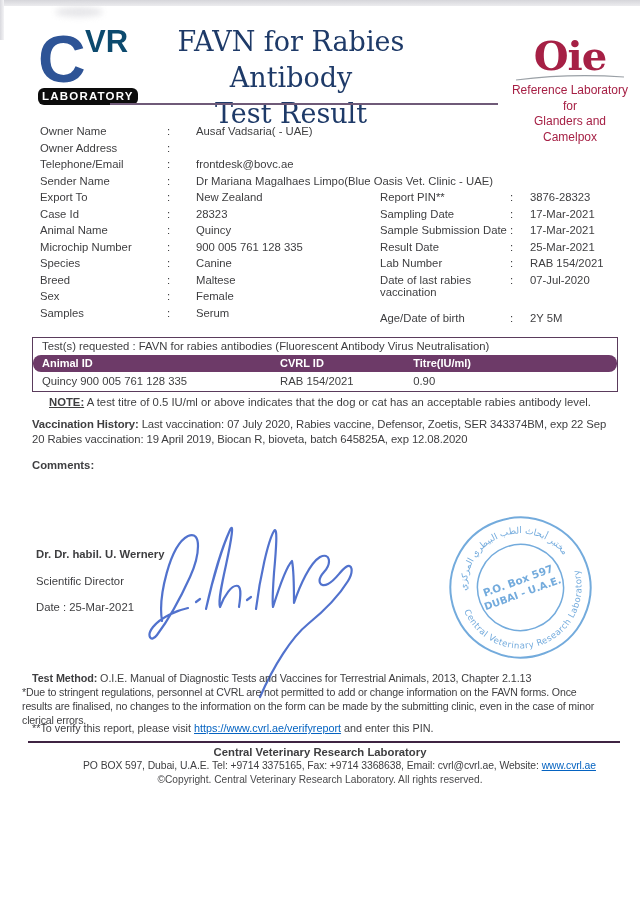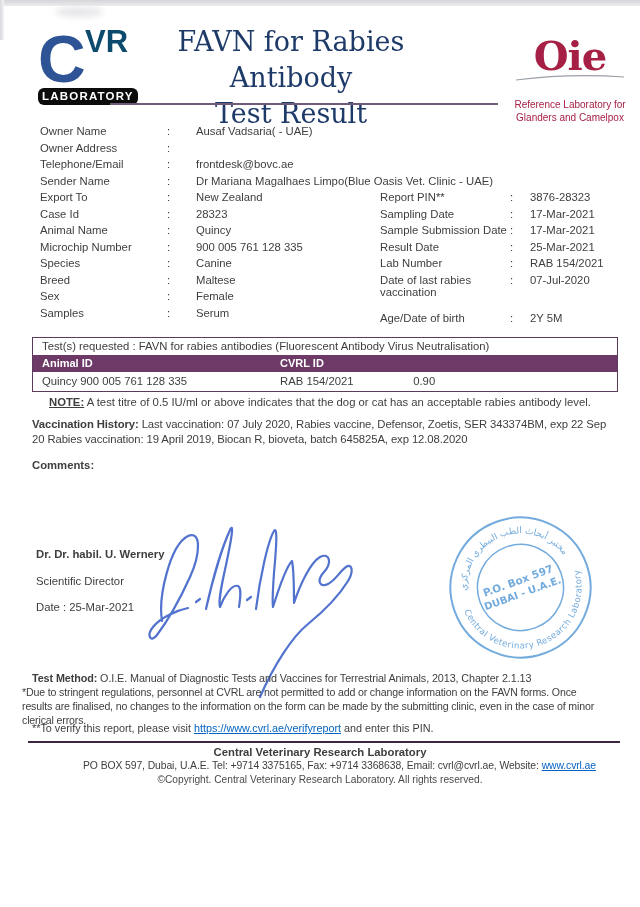--- a/index.html
+++ b/index.html
@@ -22,38 +22,38 @@
   .cvr-vr { position:absolute; left:47px; top:0px; font-size:31px; font-weight:bold; color:#0c4a6e; letter-spacing:0px; }
   .cvr-lab { position:absolute; left:0px; top:64px; background:#0c0c0c; color:#fff;
     font-size:11.5px; font-weight:bold; letter-spacing:1.2px; padding:2px 4px 3px 4px;border-radius:6px; }
   .title-block { position:absolute; left:116px; top:24px; width:350px; text-align:center;
     font-family:"DejaVu Serif","Liberation Serif",serif; font-size:27px; color:#1e3a68; line-height:1.33; }
   .title-underline { position:absolute; left:110px; top:103px; width:388px; height:2px; background:#6f5a78; }
   .oie-logo { position:absolute; left:510px; top:36px; width:120px; text-align:center; }
   .oie-word { font-family:"DejaVu Serif","Liberation Serif",serif; font-size:40px; line-height:1;
     color:#a62045; font-weight:bold; letter-spacing:-1px; }
   .oie-swoosh { display:block; margin:-4px auto 0 auto; }
-  .oie-sub { font-size:10px; color:#a62045; line-height:1.3; margin-top:16px; }
+  .oie-sub { font-size:12px; color:#a62045; line-height:1.3; margin-top:1px; }
 
   
   .fields-left { position:absolute; left:40px; top:125px; width:585px; font-size:11.3px; }
   .fields-left .frow { display:flex; height:16.5px; white-space:nowrap; }
   .fields-left .flabel { width:127px; }
   .fields-left .fcolon { width:29px; }
   .fields-right { position:absolute; left:380px; top:191px; width:248px; font-size:11.3px; }
   .fields-right .frow { display:flex; min-height:16.5px; align-items:flex-start; }
   .fields-right .flabel { width:130px; }
   .fields-right .fcolon { width:20px; }
   .fields-right .frow.tall { height:31px; }
   .fields-right .frow.last { margin-top:7px; }
 
   
   .test-table { position:absolute; left:32px; top:337px; width:586px; border:1px solid #5a3b5c; font-size:11.3px; }
   .tt-caption { padding:2px 9px 3px 9px; }
-  .tt-head { display:flex; background:#6d3a68; color:#fff; font-weight:bold; font-size:11px; padding:2px 0 3px 0; }
+  .tt-head { display:flex; background:#6d3a68; color:#fff; font-weight:bold; font-size:11px; padding:2px 0 3px 0;border-radius:8px; }
   .tt-row { display:flex; padding:3px 0 4px 0; }
   .tt-c1 { width:42.3%; padding-left:9px; }
   .tt-c2 { width:22.8%; }
   .tt-c3 { width:34.9%; }
 
   .note-line { position:absolute; left:32px; top:396px; width:590px; font-size:11.3px;margin-left:17px; }
   .note-label { font-weight:bold; text-decoration:underline; }
   .vacc { position:absolute; left:32px; top:417px; width:582px; font-size:11.3px; line-height:1.3; letter-spacing:-0.1px; }
   .bold { font-weight:bold; }
   .comments { position:absolute; left:32px; top:459px; font-size:11.3px; font-weight:bold; }
@@ -206,20 +206,21 @@
         <span class="fcolon">:</span>
         <span class="fvalue">2Y 5M</span>
       </div>
   </div>
 
   <div class="test-table">
     <div class="tt-caption">Test(s) requested : FAVN for rabies antibodies (Fluorescent Antibody Virus Neutralisation)</div>
     <div class="tt-head">
       <span class="tt-c1">Animal ID</span>
       <span class="tt-c2">CVRL ID</span>
+      <span class="tt-c3">Titre(IU/ml)</span>
     </div>
     <div class="tt-row">
       <span class="tt-c1">Quincy 900 005 761 128 335</span>
       <span class="tt-c2">RAB 154/2021</span>
       <span class="tt-c3">0.90</span>
     </div>
   </div>
 
   <div class="note-line">
     <span class="note-label">NOTE:</span><span> A test titre of 0.5 IU/ml or above indicates that the dog or cat has an acceptable rabies antibody level.</span>

